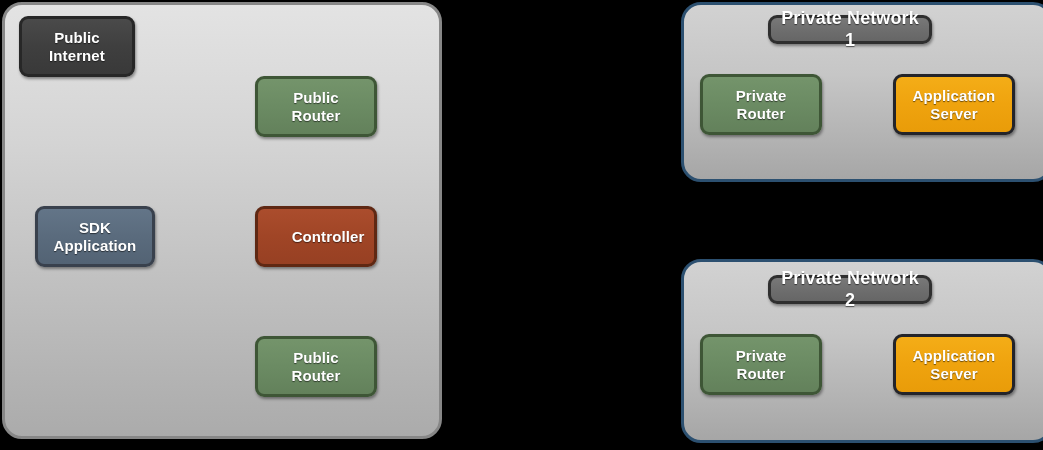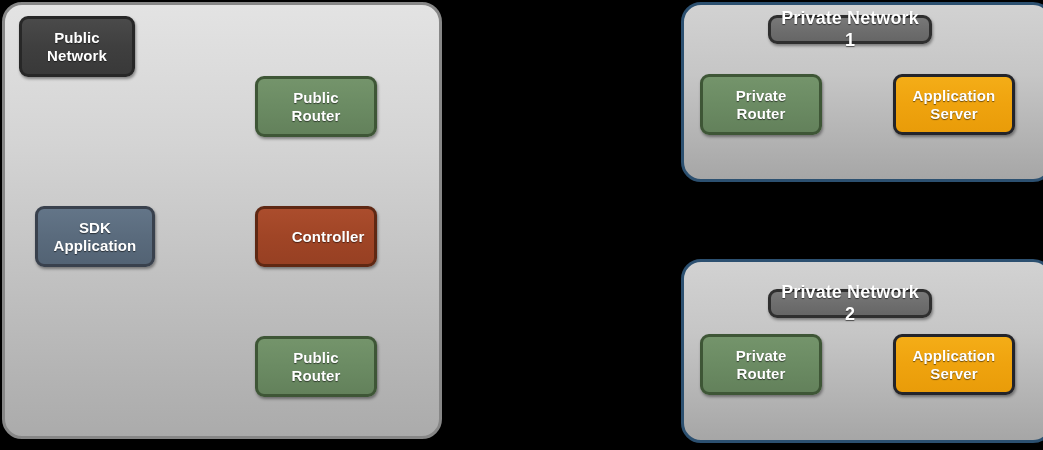--- a/index.html
+++ b/index.html
@@ -110,33 +110,33 @@
     height: 61px;
     justify-content: center;
   }
   .panel-private .app-server {
     position: absolute;
     left: 209px;
     top: 69px;
     width: 122px;
     height: 61px;
   }
-  #panel-private-2 .net-label      { top: 27px; }
+  #panel-private-2 .net-label      { top: 13px; }
   #panel-private-2 .private-router { top: 72px; }
   #panel-private-2 .app-server     { top: 72px; }
 </style>
 </head>
 <body>
 
 <div class="panel panel-public" id="panel-public">
 
   <div class="node dark-gray" id="node-public-internet">
     <div>
       <span>Public</span>
-      <span>Network</span>
+      <span>Internet</span>
     </div>
   </div>
 
   <div class="node green" id="node-public-router-1">
     <div>
       <span>Public</span>
       <span>Router</span>
     </div>
   </div>
 

